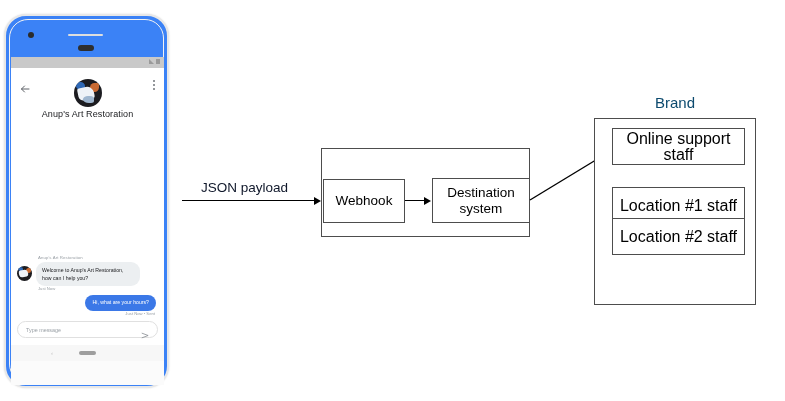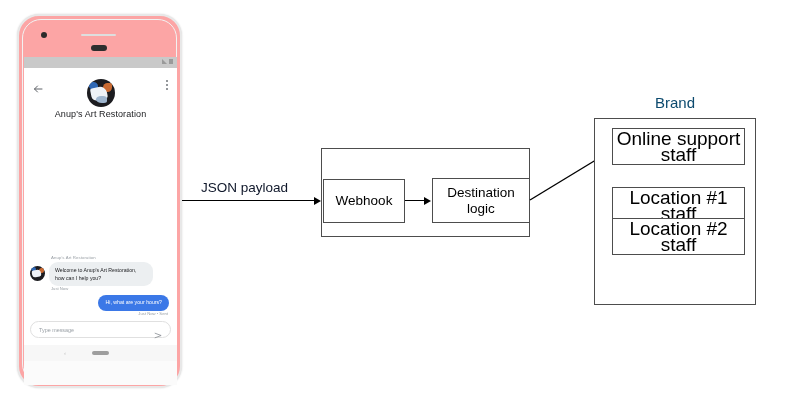--- a/index.html
+++ b/index.html
@@ -18,25 +18,25 @@
   #canvas {
     position: absolute;
     left: 0; top: 0;
     width: 785px;
     height: 401px;
   }
 
   
   .phone-frame {
     position: absolute;
-    left: 17px;
+    left: 4px;
     top: 14px;
     width: 165px;
     height: 374px;
-    background: #fca5a5;
+    background: #3b82f6;
     border: 2px solid #e8e8e8;
     border-radius: 22px;
     box-shadow: 0 0 2px rgba(0,0,0,0.16);
     box-sizing: border-box;
   }
   .phone-inner-shade {
     position: absolute;
     left: 3px; top: 3px;
     width: calc(100% - 6px);
     height: calc(100% - 6px);
@@ -409,21 +409,21 @@
     left: 612px;
     width: 133px;
     height: 37px;
     border: 1.5px solid #4d4d4d;
     box-sizing: border-box;
     background: #ffffff;
     display: flex;
     align-items: center;
     justify-content: center;
     text-align: center;
-    font-size: 19px;
+    font-size: 16px;
     line-height: 16px;
     color: #000000;
   }
   .bi-0 { top: 128px; }
   .bi-1 { top: 187px; }
   .bi-2 { top: 218px; }
   .bi-3 { top: 264px; }
 
   .diag-arrow-svg {
     position: absolute;
@@ -508,21 +508,21 @@
   <div class="conn-line" style="left:182px; top:200px; width:133px; height:1.4px;"></div>
   <div class="arrow-head-right" style="left:314px; top:196.5px;"></div>
 
   <div class="mri-outer"></div>
 
   <div class="node-box webhook-box">Webhook</div>
 
   <div class="conn-line" style="left:405px; top:200px; width:21px; height:1.4px;"></div>
   <div class="arrow-head-right" style="left:424px; top:196.5px;"></div>
 
-  <div class="node-box destination-box">Destination logic</div>
+  <div class="node-box destination-box">Destination system</div>
 
   <svg class="diag-arrow-svg" viewBox="0 0 110 80">
     <defs>
       <marker id="ah" markerWidth="8" markerHeight="8" refX="7" refY="3" orient="auto" markerUnits="strokeWidth">
         <path d="M0,0 L8,3 L0,6 z" fill="#000000"></path>
       </marker>
     </defs>
     <line x1="10" y1="65" x2="89" y2="17" stroke="#000000" stroke-width="1.4" marker-end="url(#ah)"></line>
   </svg>
 

